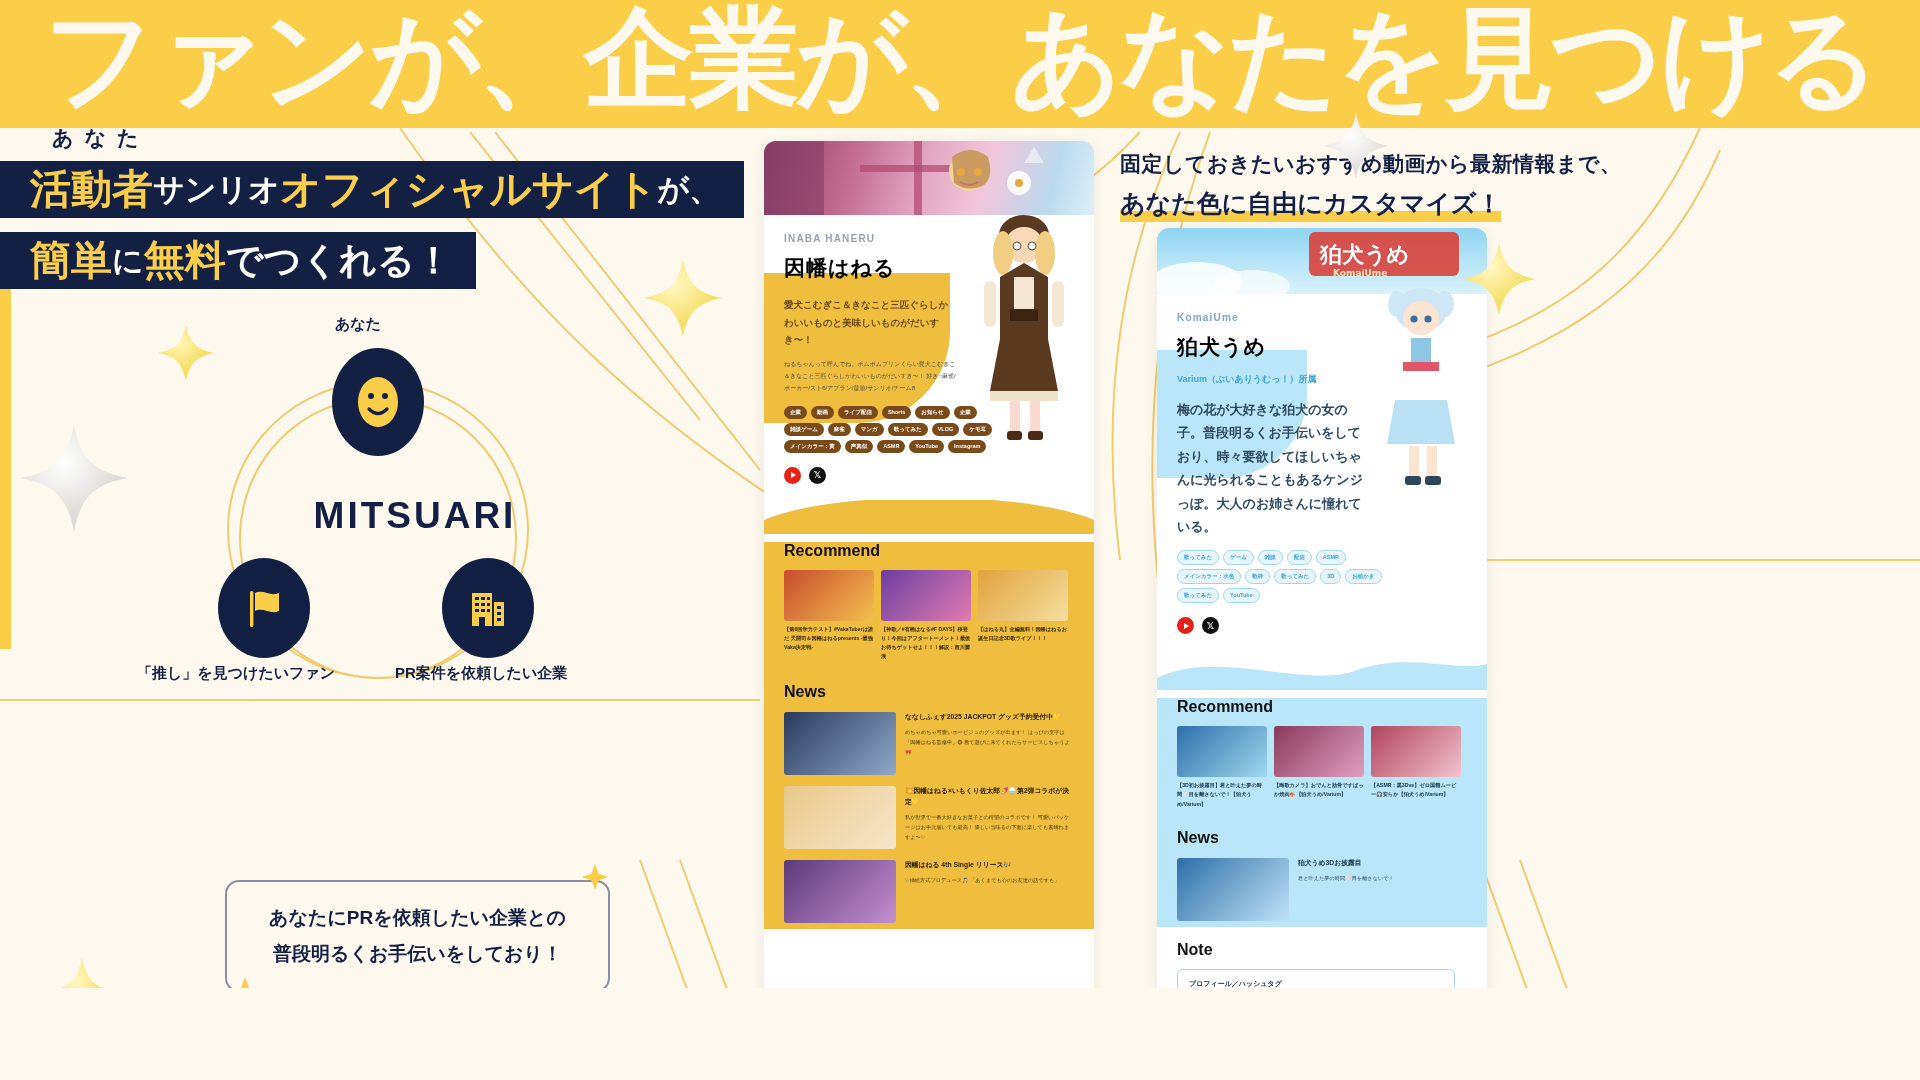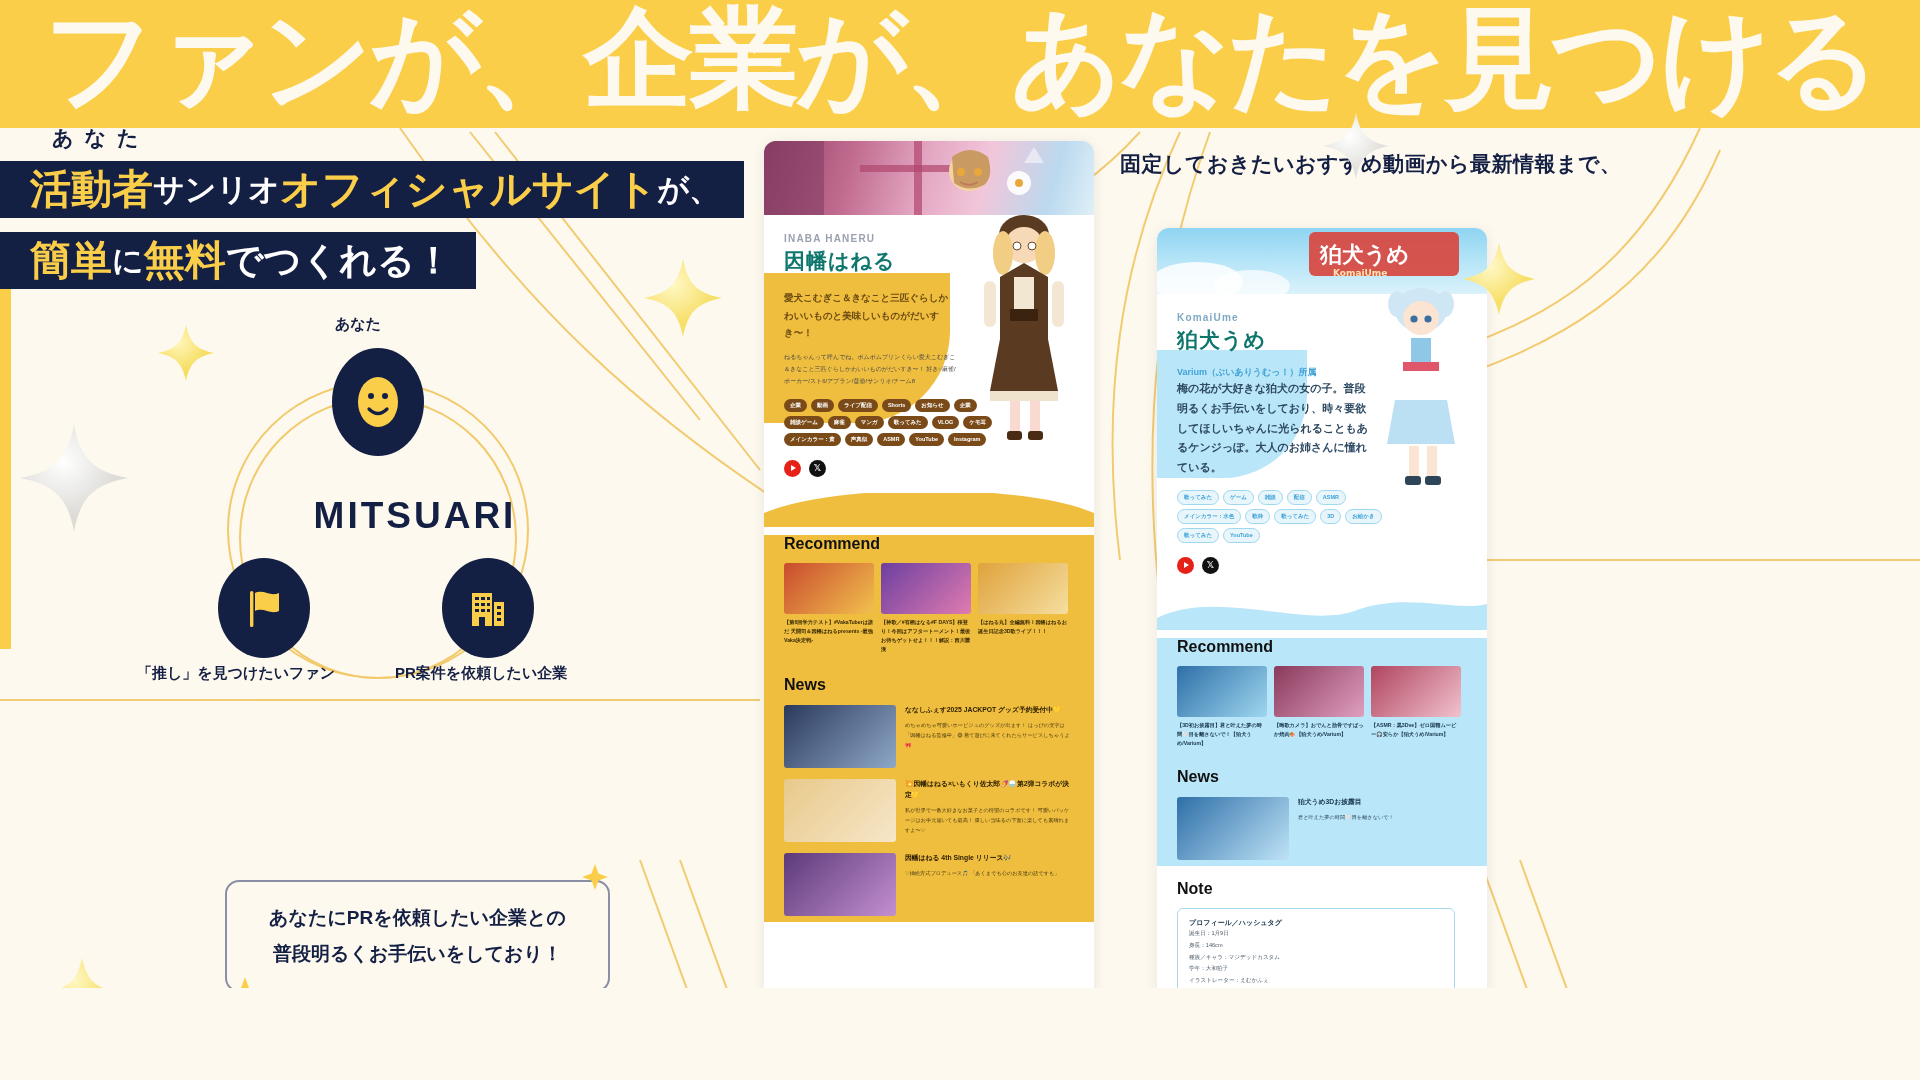--- a/index.html
+++ b/index.html
@@ -119,27 +119,27 @@
   .mk-blob {
     position: absolute; background: #EFBE3E;
     width: 186px; height: 150px; left: 0; top: 58px;
     border-radius: 0 0 92px 0;
   }
   .mk-blob-b { background: #B9E6F8; width: 150px; height: 128px; top: 56px; border-radius: 0 0 84px 0; }
 
   .mk-body { position: relative; padding: 18px 20px 0 20px; }
   .mk-eyebrow { font-size: 10px; font-weight: 800; letter-spacing: 1.2px; color: #9AA0B0; }
   .mk-eyebrow-b { color: #7FA8C4; }
-  .mk-name { font-size: 21px; font-weight: 900; color: #0f766e; margin-top: 3px; letter-spacing: 1px; }
+  .mk-name { font-size: 21px; font-weight: 900; color: #000000; margin-top: 10px; letter-spacing: 1px; }
   .mk-affil { font-size: 9px; font-weight: 800; color: #3FA3D8; margin-top: 12px; }
   .mk-tagline {
     font-size: 9.5px; font-weight: 800; color: #6B4A12; line-height: 1.85; margin-top: 14px;
     width: 172px;
   }
-  .mk-tagline-b { color: #2E4A63; width: 196px; margin-top: 0; font-weight: 600; font-size: 11px; line-height: 1.8; }
+  .mk-tagline-b { color: #2E4A63; width: 196px; margin-top: 12px; font-weight: 600; font-size: 13px; line-height: 1.8; }
   .mk-bio { font-size: 6px; color: #4A4A4A; line-height: 2; margin-top: 9px; width: 172px; }
 
   .mk-tags { display: flex; flex-wrap: wrap; gap: 4px; margin-top: 12px; width: 230px; }
   .mk-tag {
     font-size: 5.5px; font-weight: 700; color: #FFF; background: #7A4A18;
     border-radius: 9px; padding: 3px 6px; white-space: nowrap;
   }
   .mk-tag-b { background: #E8F6FC; color: #3FA3D8; border: 1px solid #9FD7EF; }
 
   .mk-socials { display: flex; gap: 8px; margin-top: 14px; }
@@ -283,20 +283,21 @@
     <div class="node-label lbl-corp">PR案件を依頼したい企業</div>
   </div>
 
   <div class="bubble">
     <div class="bubble-line">あなたにPRを依頼したい企業との</div>
     <div class="bubble-line">普段明るくお手伝いをしており！</div>
   </div>
 
   <div class="right-head">
     <div class="rh-l1">固定しておきたいおすすめ動画から最新情報まで、</div>
+    <div><span class="rh-l2">あなた色に自由にカスタマイズ！</span></div>
   </div>
 
   <div class="mock mock-a">
     <div class="mk-hero mk-hero-a">
       <svg class="mk-hero-deco" width="330" height="74" viewBox="0 0 330 74" aria-hidden="true">
         <rect x="150" y="0" width="8" height="74" fill="#B0466E" opacity=".7"></rect>
         <rect x="96" y="24" width="120" height="7" fill="#B0466E" opacity=".7"></rect>
         <circle cx="205" cy="30" r="20" fill="#F6D4A2"></circle>
         <path d="M188 16 q18 -14 36 0 q6 20 -4 28 q-16 8 -30 -2 z" fill="#C99A62"></path>
         <circle cx="197" cy="31" r="4" fill="#E8A93A"></circle>

